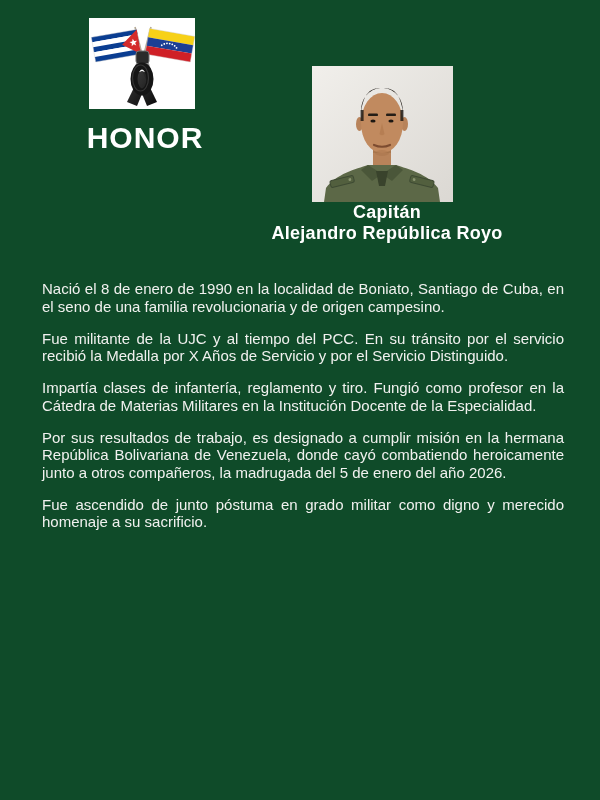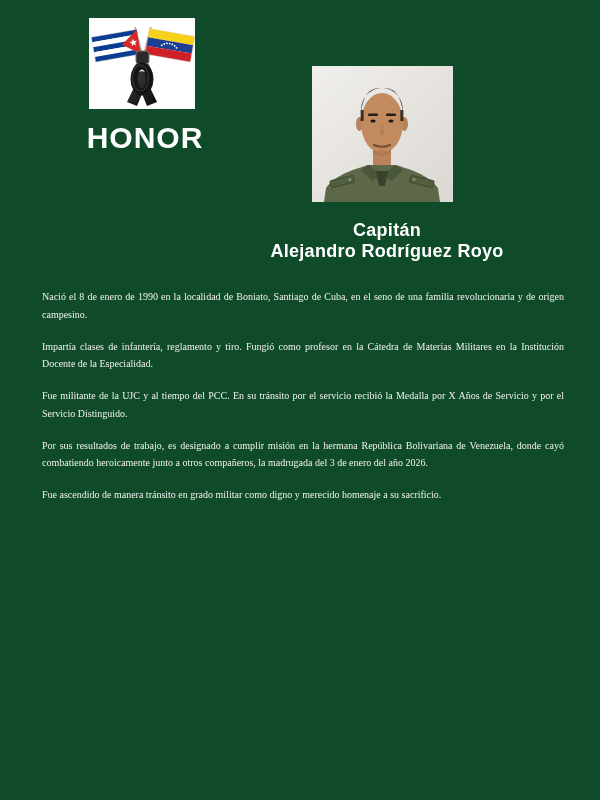--- a/index.html
+++ b/index.html
@@ -36,30 +36,28 @@
   .photo svg { display: block; width: 100%; height: 100%; }
 
   .caption {
     position: absolute; left: 237px; top: 202px; width: 300px;
     text-align: center;
     color: #ffffff;
     font-weight: 700;
     font-size: 18px;
     line-height: 21px;
     letter-spacing: 0.3px;
-    margin-top: 18px;
   }
 
   .bio {
-    position: absolute; left: 42px; top: 288px; width: 522px;
+    position: absolute; left: 42px; top: 280px; width: 522px;
     color: #f1f1ef;
-    font-size: 10px;
+    font-size: 15px;
     line-height: 17.5px;
     text-align: justify;
-    font-family: Liberation Serif, serif;
   }
   .bio p { margin: 0 0 14.5px 0; }
 </style>
 </head>
 <body>
 
 <div class="poster">
 
   <div class="emblem-box">
     <svg viewBox="0 0 106 91" aria-hidden="true">
@@ -157,24 +155,24 @@
         <ellipse cx="79" cy="55" rx="2.6" ry="1.5" fill="#1c1712"></ellipse>
         <path d="M70,57 L67.5,68 Q70,70.5 72.5,68 Z" fill="#ad7548" opacity="0.55"></path>
         <path d="M62,79 Q70,82.5 78,79" stroke="#7d4c30" stroke-width="2.2" fill="none" stroke-linecap="round"></path>
         <ellipse cx="70" cy="87" rx="7" ry="3" fill="#a06b41" opacity="0.3"></ellipse>
       </g>
     </svg>
   </div>
 
   <div class="caption">
     <div>Capitán</div>
-    <div>Alejandro Rodríguez Royo</div>
+    <div>Alejandro República Royo</div>
   </div>
 
   <div class="bio">
     <p>Nació el 8 de enero de 1990 en la localidad de Boniato, Santiago de Cuba, en el seno de una familia revolucionaria y de origen campesino.</p>
+    <p>Fue militante de la UJC y al tiempo del PCC. En su tránsito por el servicio recibió la Medalla por X Años de Servicio y por el Servicio Distinguido.</p>
     <p>Impartía clases de infantería, reglamento y tiro. Fungió como profesor en la Cátedra de Materias Militares en la Institución Docente de la Especialidad.</p>
-    <p>Fue militante de la UJC y al tiempo del PCC. En su tránsito por el servicio recibió la Medalla por X Años de Servicio y por el Servicio Distinguido.</p>
-    <p>Por sus resultados de trabajo, es designado a cumplir misión en la hermana República Bolivariana de Venezuela, donde cayó combatiendo heroicamente junto a otros compañeros, la madrugada del 3 de enero del año 2026.</p>
-    <p>Fue ascendido de manera tránsito en grado militar como digno y merecido homenaje a su sacrificio.</p>
+    <p>Por sus resultados de trabajo, es designado a cumplir misión en la hermana República Bolivariana de Venezuela, donde cayó combatiendo heroicamente junto a otros compañeros, la madrugada del 5 de enero del año 2026.</p>
+    <p>Fue ascendido de junto póstuma en grado militar como digno y merecido homenaje a su sacrificio.</p>
   </div>
 
 </div>
 
 </body></html>

